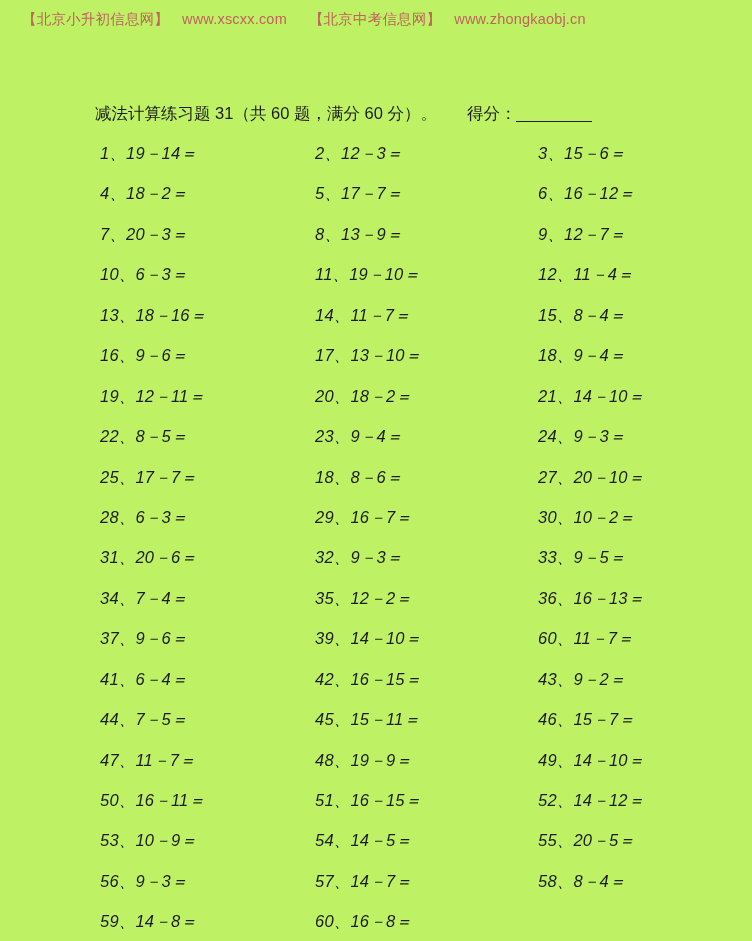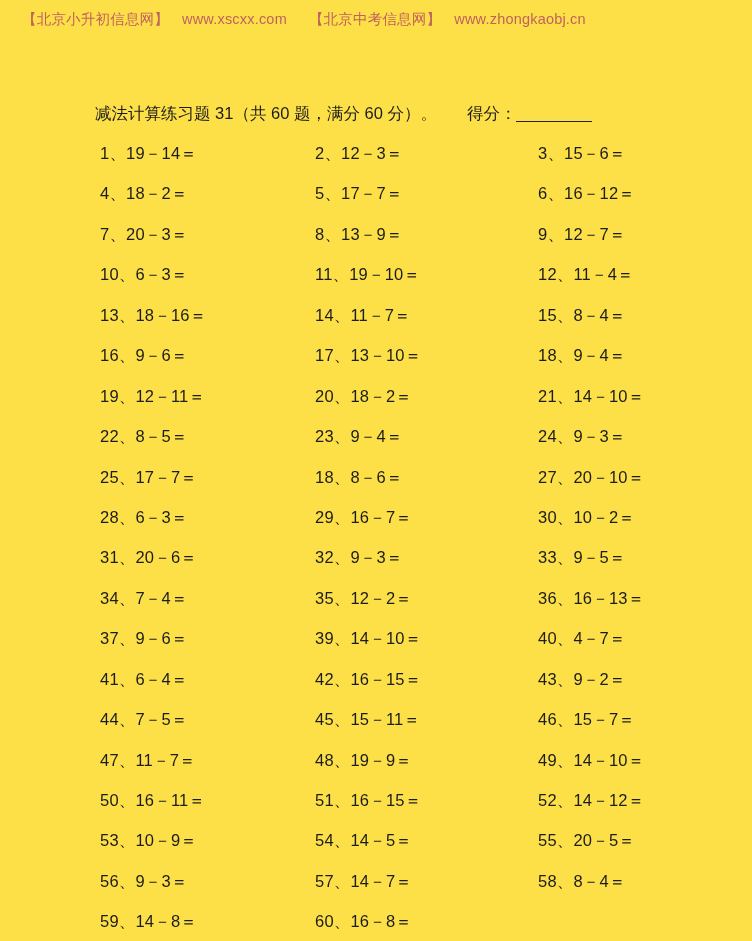--- a/index.html
+++ b/index.html
@@ -5,21 +5,21 @@
   html, body { margin: 0; padding: 0; }
   body {
     width: 752px; height: 941px;
     background: #ffffff;
     font-family: "Liberation Sans", "DejaVu Sans", sans-serif;
     color: #212121;
   }
   .page {
     position: relative;
     width: 752px; height: 941px;
-    background: #fde047;
+    background: #bef264;
     overflow: hidden;
   }
   .site-header {
     position: absolute;
     top: 10px; left: 22px;
     font-size: 14.5px;
     letter-spacing: 0.2px;
     white-space: nowrap;
   }
   .site-header .gap-sm { display: inline-block; width: 13px; }
@@ -46,20 +46,21 @@
     display: grid;
     grid-template-columns: 215px 223px 1fr;
     grid-auto-rows: 40.45px;
   }
   .problem {
     font-size: 16.5px;
     color: #1c1c1c;
     line-height: 40.45px;
     white-space: nowrap;
     letter-spacing: 0.2px;
+    font-style: italic;
   }
 </style>
 </head>
 <body>
 
 <div class="page">
 
   <div class="site-header" style="color: rgb(192, 98, 95);">
     <span>【北京小升初信息网】</span><span class="gap-sm"></span><span>www.xscxx.com</span><span class="gap-lg"></span><span>【北京中考信息网】</span><span class="gap-sm"></span><span>www.zhongkaobj.cn</span>
   </div>
@@ -100,21 +101,21 @@
       <div class="problem">29、16－7＝</div>
       <div class="problem">30、10－2＝</div>
       <div class="problem">31、20－6＝</div>
       <div class="problem">32、9－3＝</div>
       <div class="problem">33、9－5＝</div>
       <div class="problem">34、7－4＝</div>
       <div class="problem">35、12－2＝</div>
       <div class="problem">36、16－13＝</div>
       <div class="problem">37、9－6＝</div>
       <div class="problem">39、14－10＝</div>
-      <div class="problem">40、4－7＝</div>
+      <div class="problem">60、11－7＝</div>
       <div class="problem">41、6－4＝</div>
       <div class="problem">42、16－15＝</div>
       <div class="problem">43、9－2＝</div>
       <div class="problem">44、7－5＝</div>
       <div class="problem">45、15－11＝</div>
       <div class="problem">46、15－7＝</div>
       <div class="problem">47、11－7＝</div>
       <div class="problem">48、19－9＝</div>
       <div class="problem">49、14－10＝</div>
       <div class="problem">50、16－11＝</div>

